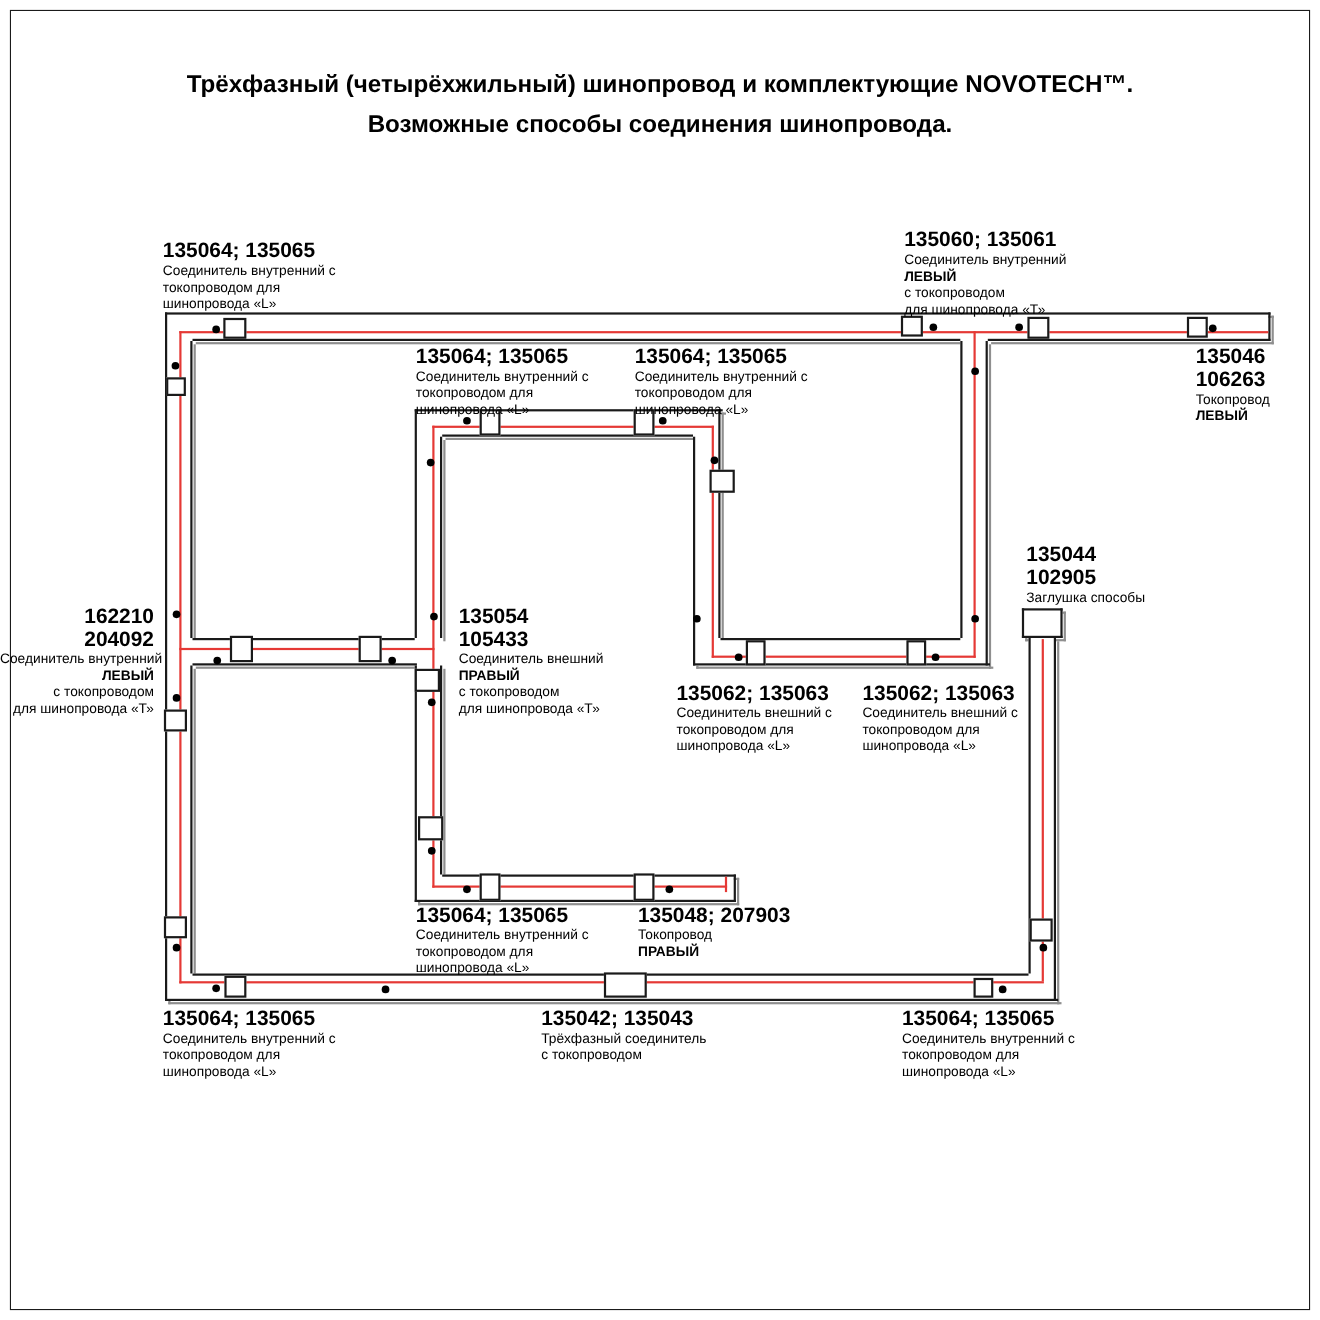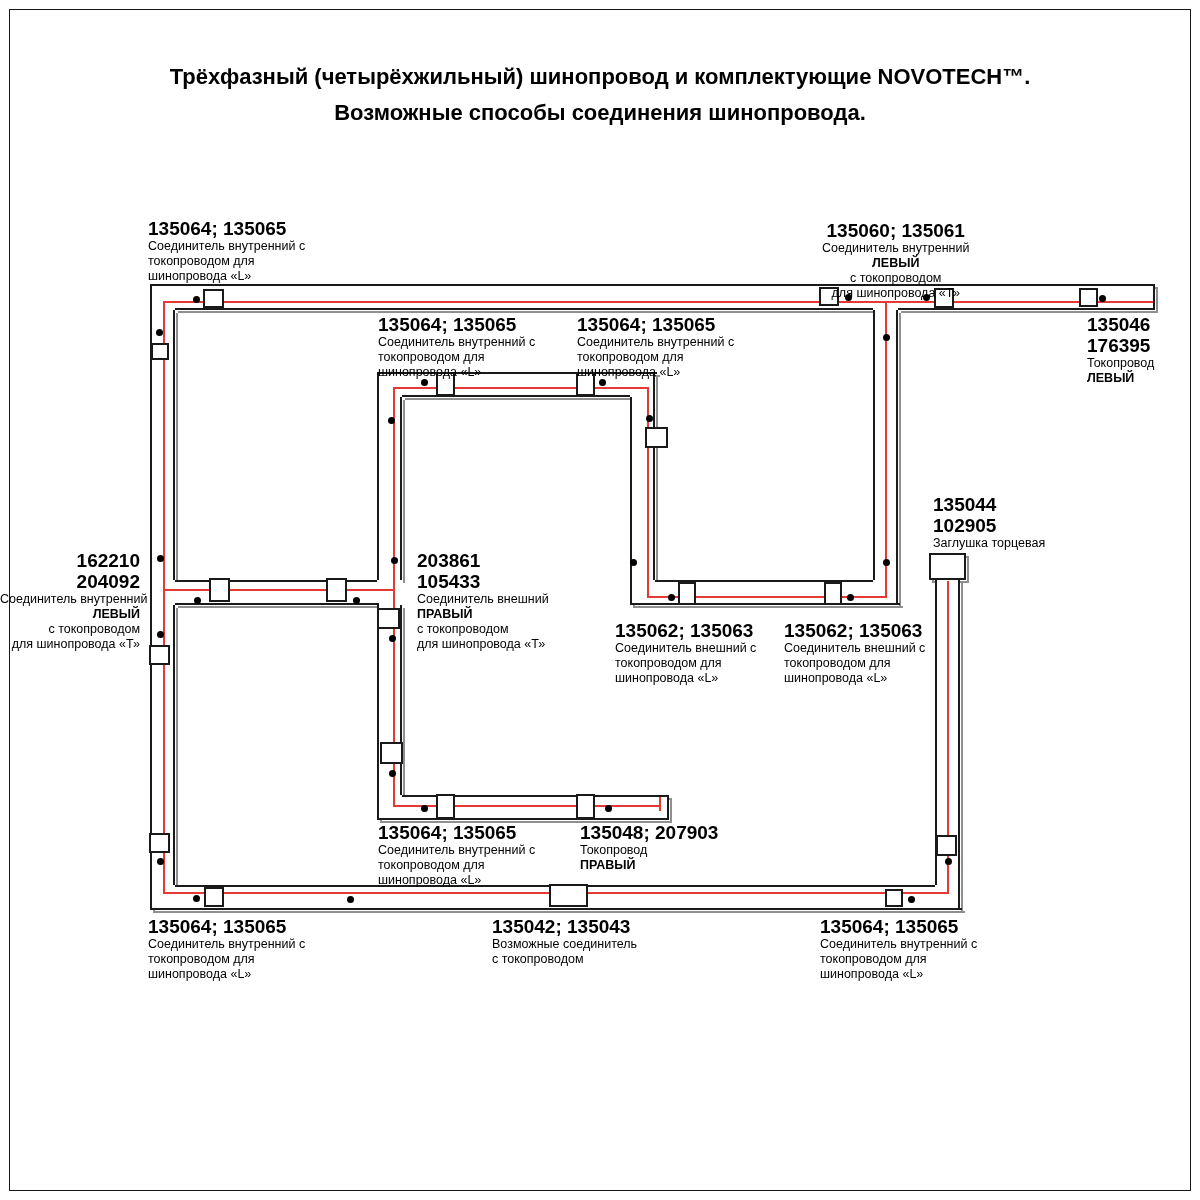--- a/index.html
+++ b/index.html
@@ -164,30 +164,30 @@
       <div class="dot" style="left: 944.5px; top: 857.5px;"></div>
       <div class="dot" style="left: 907.5px; top: 895.5px;"></div>
       <div class="dot" style="left: 192.5px; top: 894.5px;"></div>
       <div class="dot" style="left: 346.5px; top: 895.5px;"></div>
       <div class="label" style="left: 148px; top: 218px; text-align: left;">
         <div class="n">135064; 135065</div>
         <div class="t">Соединитель внутренний с</div>
         <div class="t">токопроводом для</div>
         <div class="t">шинопровода «L»</div>
       </div>
-      <div class="label" style="left: 822px; top: 220px; text-align: center;">
+      <div class="label" style="left: 822px; top: 208px; text-align: left;">
         <div class="n">135060; 135061</div>
         <div class="t">Соединитель внутренний</div>
         <div class="tb">ЛЕВЫЙ</div>
         <div class="t">с токопроводом</div>
         <div class="t">для шинопровода «Т»</div>
       </div>
       <div class="label" style="left: 1087px; top: 314px; text-align: left;">
         <div class="n">135046</div>
-        <div class="n">176395</div>
+        <div class="n">106263</div>
         <div class="t">Токопровод</div>
         <div class="tb">ЛЕВЫЙ</div>
       </div>
       <div class="label" style="left: 378px; top: 314px; text-align: left;">
         <div class="n">135064; 135065</div>
         <div class="t">Соединитель внутренний с</div>
         <div class="t">токопроводом для</div>
         <div class="t">шинопровода «L»</div>
       </div>
       <div class="label" style="left: 577px; top: 314px; text-align: left;">
@@ -198,21 +198,21 @@
       </div>
       <div class="label" style="left: 0px; top: 550px; width: 140px; text-align: right;">
         <div class="n">162210</div>
         <div class="n">204092</div>
         <div class="t">Соединитель внутренний</div>
         <div class="tb">ЛЕВЫЙ</div>
         <div class="t">с токопроводом</div>
         <div class="t">для шинопровода «Т»</div>
       </div>
       <div class="label" style="left: 417px; top: 550px; text-align: left;">
-        <div class="n">203861</div>
+        <div class="n">135054</div>
         <div class="n">105433</div>
         <div class="t">Соединитель внешний</div>
         <div class="tb">ПРАВЫЙ</div>
         <div class="t">с токопроводом</div>
         <div class="t">для шинопровода «Т»</div>
       </div>
       <div class="label" style="left: 615px; top: 620px; text-align: left;">
         <div class="n">135062; 135063</div>
         <div class="t">Соединитель внешний с</div>
         <div class="t">токопроводом для</div>
@@ -220,42 +220,42 @@
       </div>
       <div class="label" style="left: 784px; top: 620px; text-align: left;">
         <div class="n">135062; 135063</div>
         <div class="t">Соединитель внешний с</div>
         <div class="t">токопроводом для</div>
         <div class="t">шинопровода «L»</div>
       </div>
       <div class="label" style="left: 933px; top: 494px; text-align: left;">
         <div class="n">135044</div>
         <div class="n">102905</div>
-        <div class="t">Заглушка торцевая</div>
+        <div class="t">Заглушка способы</div>
       </div>
       <div class="label" style="left: 378px; top: 822px; text-align: left;">
         <div class="n">135064; 135065</div>
         <div class="t">Соединитель внутренний с</div>
         <div class="t">токопроводом для</div>
         <div class="t">шинопровода «L»</div>
       </div>
       <div class="label" style="left: 580px; top: 822px; text-align: left;">
         <div class="n">135048; 207903</div>
         <div class="t">Токопровод</div>
         <div class="tb">ПРАВЫЙ</div>
       </div>
       <div class="label" style="left: 148px; top: 916px; text-align: left;">
         <div class="n">135064; 135065</div>
         <div class="t">Соединитель внутренний с</div>
         <div class="t">токопроводом для</div>
         <div class="t">шинопровода «L»</div>
       </div>
       <div class="label" style="left: 492px; top: 916px; text-align: left;">
         <div class="n">135042; 135043</div>
-        <div class="t">Возможные соединитель</div>
+        <div class="t">Трёхфазный соединитель</div>
         <div class="t">с токопроводом</div>
       </div>
       <div class="label" style="left: 820px; top: 916px; text-align: left;">
         <div class="n">135064; 135065</div>
         <div class="t">Соединитель внутренний с</div>
         <div class="t">токопроводом для</div>
         <div class="t">шинопровода «L»</div>
       </div>
     </div>
 </div>

